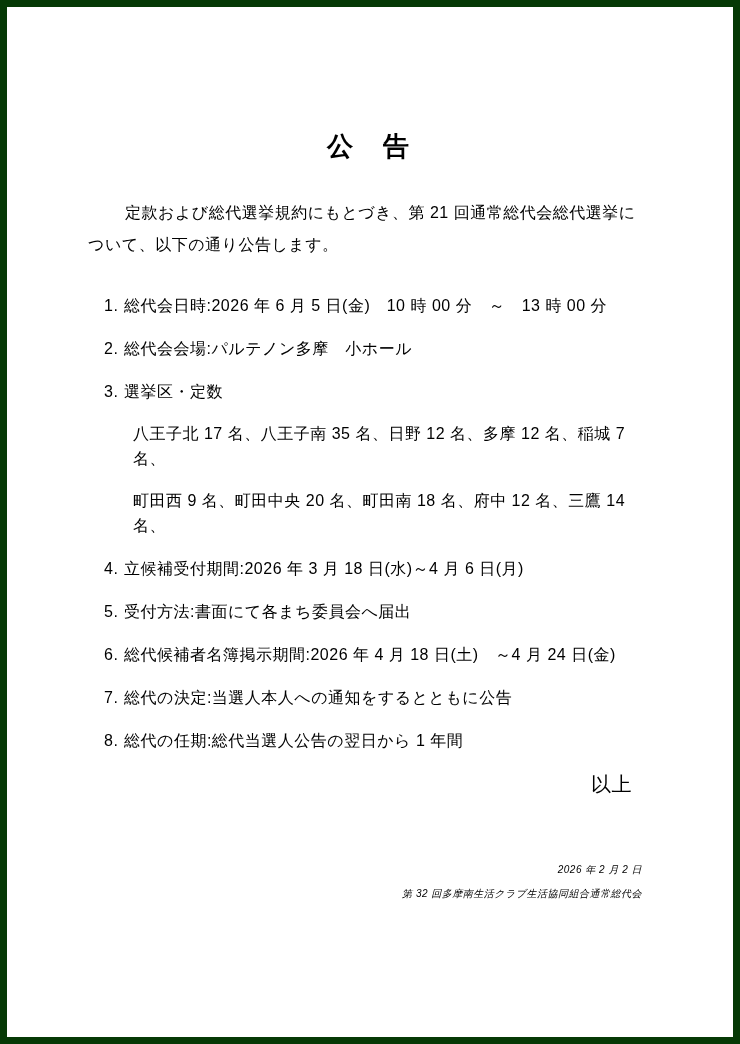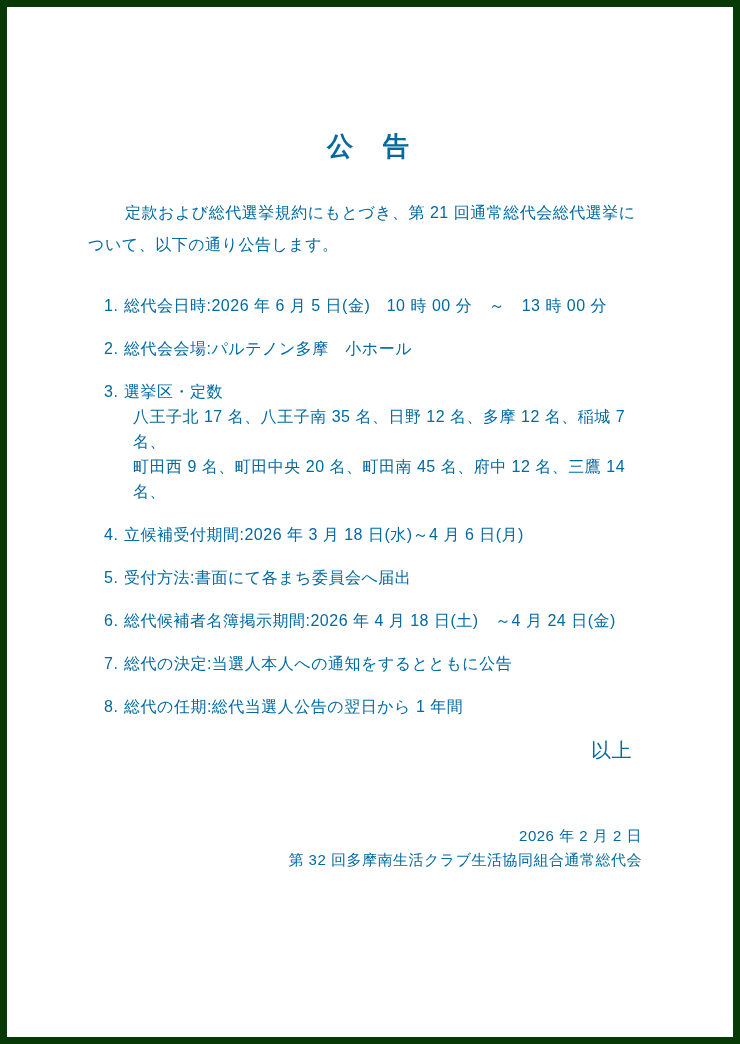--- a/index.html
+++ b/index.html
@@ -9,21 +9,21 @@
   }
   .sheet {
     position: relative;
     width: 740px;
     height: 1044px;
     box-sizing: border-box;
     border: 7px solid var(--border-color, #063905);
     background: #ffffff;
     overflow: hidden;
     font-family: "Liberation Sans", "DejaVu Sans", sans-serif;
-    color: #0369a1;
+    color: #000000;
   }
   .content {
     padding: 0 83px 0 81px;
   }
   .title {
     margin: 122px 0 0 0;
     font-size: 26px;
     line-height: 34px;
     font-weight: bold;
     text-align: center;
@@ -48,40 +48,41 @@
     line-height: 25px;
     letter-spacing: 0.5px;
   }
   .item:last-child { margin-bottom: 0; }
   .item .num {
     flex: 0 0 20px;
     width: 20px;
   }
   .item .body { flex: 1; }
   .line { white-space: pre-wrap; }
-  .line.indent { padding-left: 9px; }
+  .line.indent { padding-left: 9px; margin-top: 17px; }
   .sup-mark {
     font-size: 10px;
     vertical-align: super;
   }
   .closing {
     margin: 19px 0 0 0;
     font-size: 20px;
     line-height: 25px;
     text-align: right;
     padding-right: 18px;
     letter-spacing: 0.5px;
   }
   .footer {
     margin: 61px 0 0 0;
     text-align: right;
-    font-size: 15px;
+    font-size: 10px;
     line-height: 24px;
     padding-right: 8px;
     letter-spacing: 0.5px;
+    font-style: italic;
   }
   .footer div { white-space: pre-wrap; }
 </style>
 </head>
 <body>
 
 <div class="sheet">
   <div class="content">
 
     <h1 class="title">公　告</h1>
@@ -99,21 +100,21 @@
         <span class="num">2.</span>
         <div class="body">
           <div class="line">総代会会場:パルテノン多摩　小ホール</div>
         </div>
       </li>
       <li class="item">
         <span class="num">3.</span>
         <div class="body">
           <div class="line">選挙区・定数</div>
           <div class="line indent">八王子北 17 名、八王子南 35 名、日野 12 名、多摩 12 名、稲城 7 名、</div>
-          <div class="line indent">町田西 9 名、町田中央 20 名、町田南 45 名、府中 12 名、三鷹 14 名、</div>
+          <div class="line indent">町田西 9 名、町田中央 20 名、町田南 18 名、府中 12 名、三鷹 14 名、</div>
         </div>
       </li>
       <li class="item">
         <span class="num">4.</span>
         <div class="body">
           <div class="line">立候補受付期間:2026 年 3 月 18 日(水)～4 月 6 日(月)</div>
         </div>
       </li>
       <li class="item">
         <span class="num">5.</span>

